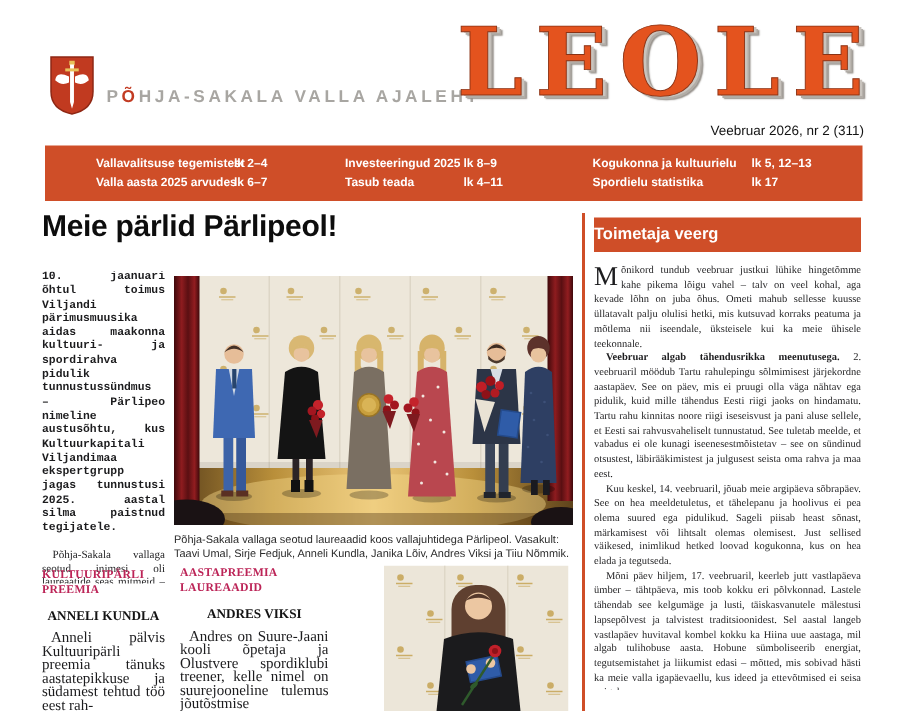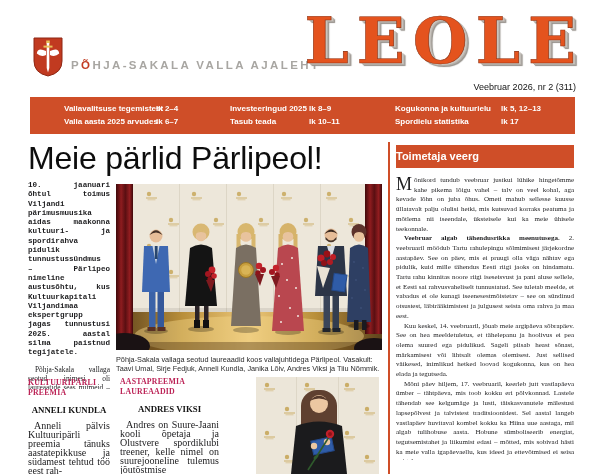--- a/index.html
+++ b/index.html
@@ -21,21 +21,21 @@
   
   .navbar{left:30px;top:97px;width:545px;height:37px;background:var(--brand-red,#cf4e28);}
   .nav-item{position:absolute;font-size:8px;font-weight:bold;color:#fff;white-space:nowrap;}
   .nav-item .lbl{display:inline-block;}
   .ni0,.ni1{left:34px;} .ni0 .lbl,.ni1 .lbl{width:92px;}
   .ni2,.ni3{left:200px;} .ni2 .lbl,.ni3 .lbl{width:79px;}
   .ni4,.ni5{left:365px;} .ni4 .lbl,.ni5 .lbl{width:106px;}
   .r1{top:7px;} .r2{top:20px;}
 
   
-  .headline{left:28px;top:140px;width:355px;font-size:32px;font-weight:normal;
+  .headline{left:28px;top:140px;width:355px;font-size:20px;font-weight:bold;
             letter-spacing:-0.2px;color:#0d0d0d;}
   .lead-col{left:28px;top:181px;width:82px;height:208px;overflow:hidden;
             font-family:"Liberation Serif",serif;font-size:7.6px;line-height:9.3px;
             text-align:justify;color:#1c1c1e;}
   .lead-col .lead{font-weight:bold;margin:0;font-family:Liberation Mono, monospace;}
   .lead-col .p2{margin:7px 0 0 0;text-indent:7px;font-size:7.4px;}
   .main-photo{left:116px;top:184px;}
   .caption{left:116px;top:355px;width:266px;font-size:7.3px;line-height:9px;color:#2b2b2b;}
 
   
@@ -77,21 +77,21 @@
 
   <div class="abs tagline"><span>P</span><span class="tag-o">Õ</span><span>HJA-SAKALA VALLA AJALEHT</span></div>
 
   <div class="abs logo">LEOLE</div>
   <div class="abs issue">Veebruar 2026, nr 2 (311)</div>
 
   <nav class="abs navbar">
     <div class="nav-item ni0 r1"><span class="lbl">Vallavalitsuse tegemistest</span><span class="pg">lk 2–4</span></div>
     <div class="nav-item ni1 r2"><span class="lbl">Valla aasta 2025 arvudes</span><span class="pg">lk 6–7</span></div>
     <div class="nav-item ni2 r1"><span class="lbl">Investeeringud 2025</span><span class="pg">lk 8–9</span></div>
-    <div class="nav-item ni3 r2"><span class="lbl">Tasub teada</span><span class="pg">lk 10–11</span></div>
+    <div class="nav-item ni3 r2"><span class="lbl">Tasub teada</span><span class="pg">lk 4–11</span></div>
     <div class="nav-item ni4 r1"><span class="lbl">Kogukonna ja kultuurielu</span><span class="pg">lk 5, 12–13</span></div>
     <div class="nav-item ni5 r2"><span class="lbl">Spordielu statistika</span><span class="pg">lk 17</span></div>
   </nav>
 
   <h1 class="abs headline" style="margin:0">Meie pärlid Pärlipeol!</h1>
 
   <div class="abs lead-col">
     <p class="lead">10. jaanuari õhtul toimus Viljandi pärimusmuusika aidas maakonna kultuuri- ja spordirahva pidulik tunnustussündmus – Pärlipeo nimeline austusõhtu, kus Kultuurkapitali Viljandimaa ekspertgrupp jagas tunnustusi 2025. aastal silma paistnud tegijatele.</p>
     <p class="p2">Põhja-Sakala vallaga seotud inimesi oli laureaatide seas mitmeid – kes siin elavad, töötavad ja panustavad meie kogukonda oma tegevusega rahvakultuuri, spordi ja kultuurikorralduse vallas.</p>
   </div>

